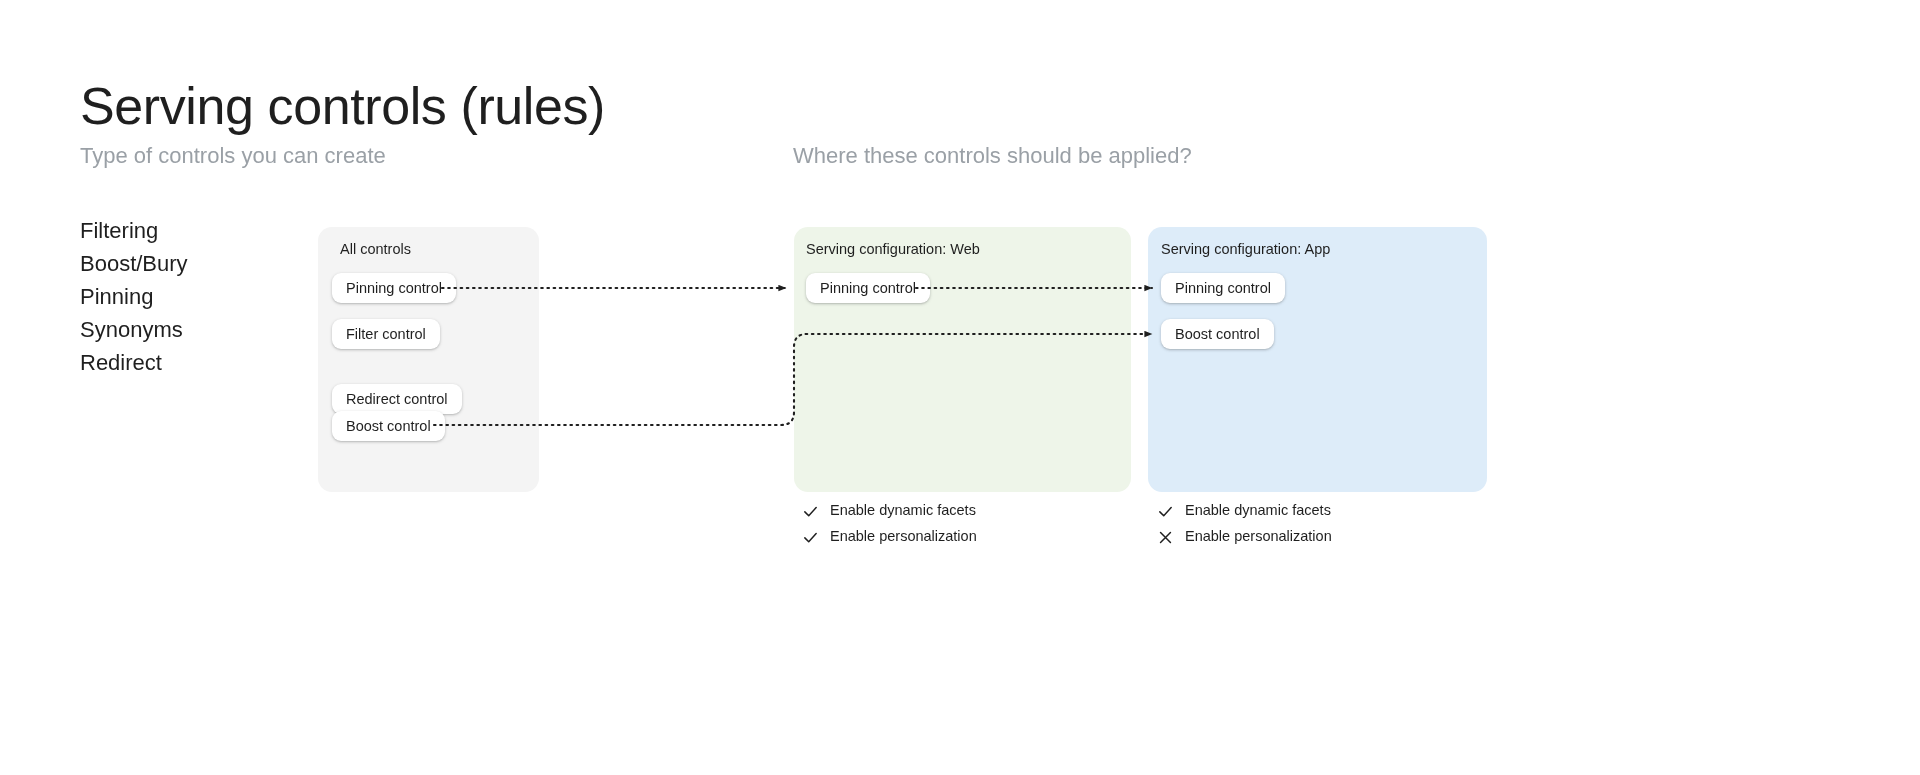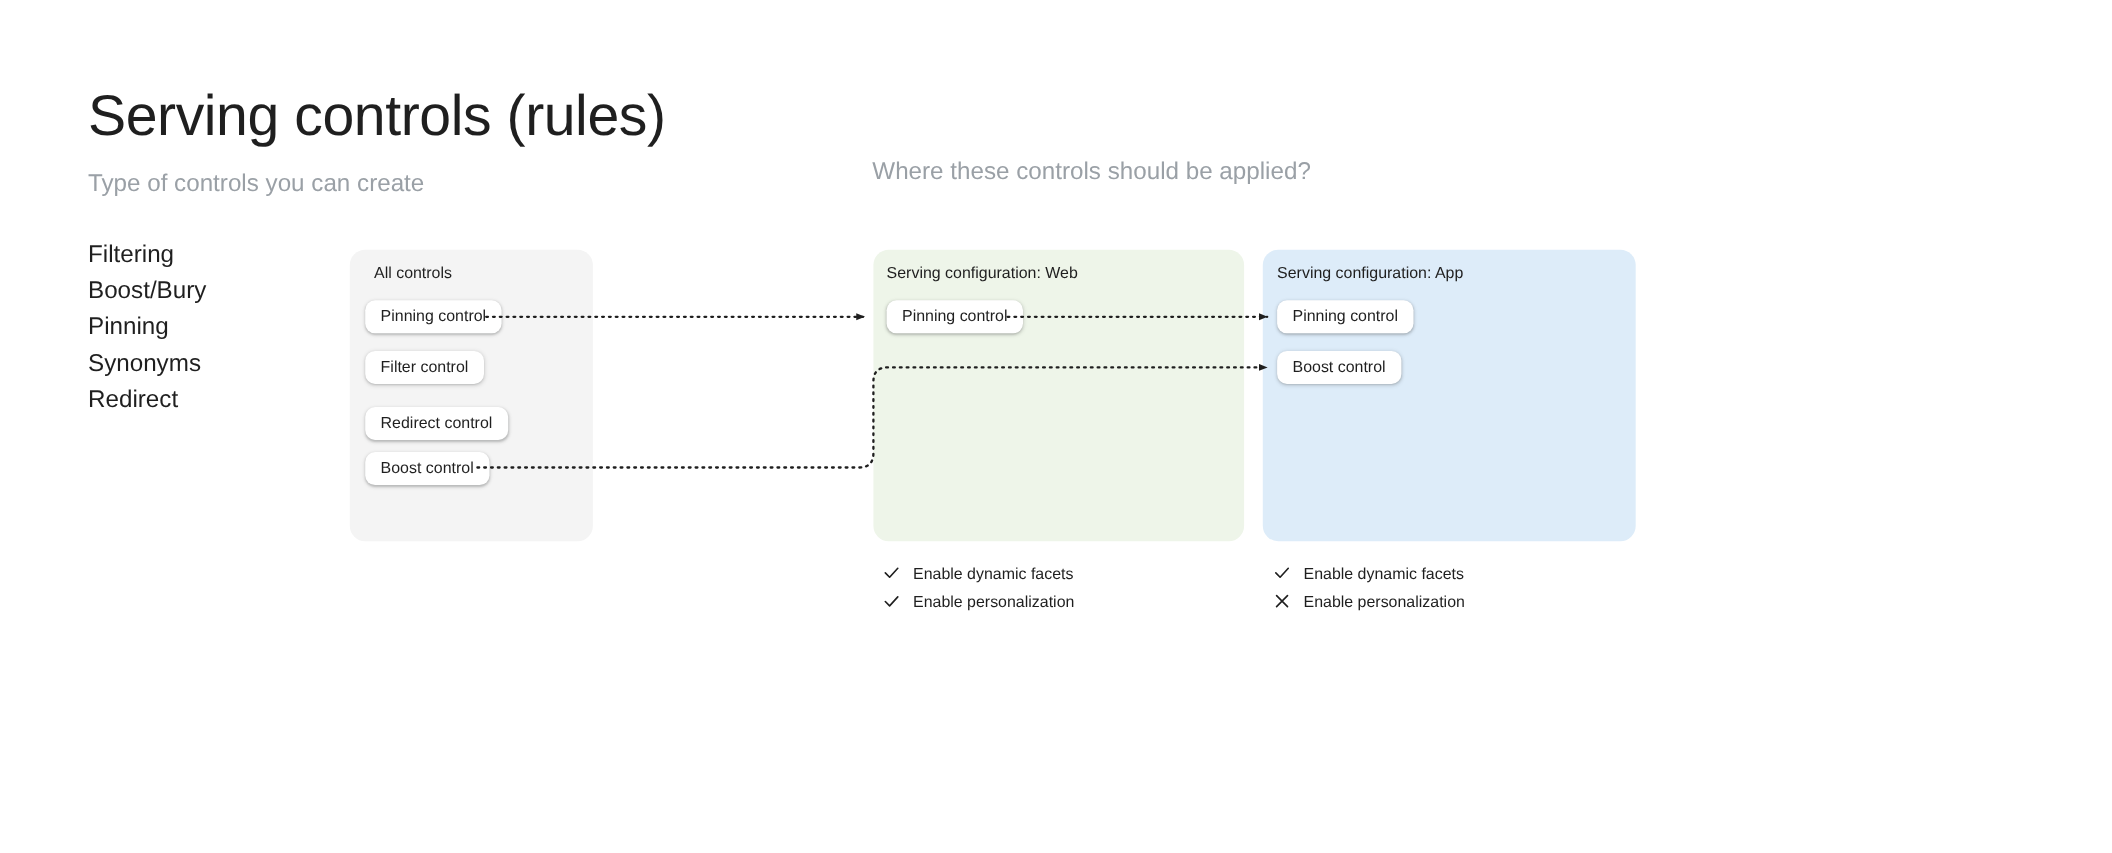--- a/index.html
+++ b/index.html
@@ -25,21 +25,21 @@
   }
   .h-sub{
     position:absolute;
     font-size:22px;
     font-weight:400;
     color:#9aa0a6;
     white-space:nowrap;
     line-height:1.2;
   }
   #title-left{left:80px;top:78px;}
-  #sub-left{left:80px;top:154px;}
+  #sub-left{left:80px;top:143px;}
   #title-right{left:793px;top:78px;}
   #sub-right{left:793px;top:143px;}
 
   
   .type-list{position:absolute;left:80px;top:214px;}
   .type-item{
     font-size:22px;
     font-weight:500;
     color:#1f1f1f;
     line-height:33px;
@@ -79,21 +79,21 @@
     box-sizing:border-box;
   }
 
   
   #wires{position:absolute;left:0;top:0;width:1920px;height:775px;pointer-events:none;}
 
   
   .flags{position:absolute;}
   .flag-row{
     display:flex;
-    align-items:flex-end;
+    align-items:flex-start;
     height:26px;
     gap:11px;
     white-space:nowrap;
   }
   .flag-ico{
     width:17px;height:17px;
     flex:0 0 17px;
     display:block;
   }
   .flag-text{
@@ -120,21 +120,21 @@
     <div class="type-item">Pinning</div>
     <div class="type-item">Synonyms</div>
     <div class="type-item">Redirect</div>
   </div>
 
   <div class="panel" id="panel-all"></div>
   <div class="panel-label" style="left:340px;top:241px;text-align:center;">All controls</div>
 
   <div class="chip" style="left:332px;top:273px;">Pinning control</div>
   <div class="chip" style="left:332px;top:319px;">Filter control</div>
-  <div class="chip" style="left:332px;top:370px;">Redirect control</div>
+  <div class="chip" style="left:332px;top:384px;">Redirect control</div>
   <div class="chip" style="left:332px;top:411px;">Boost control</div>
 
   <div class="panel" id="panel-web"></div>
   <div class="panel-label" style="left:806px;top:241px;">Serving configuration: Web</div>
 
   <div class="chip" style="left:806px;top:273px;">Pinning control</div>
 
   <div class="panel" id="panel-app"></div>
   <div class="panel-label" style="left:1161px;top:241px;">Serving configuration: App</div>
 

